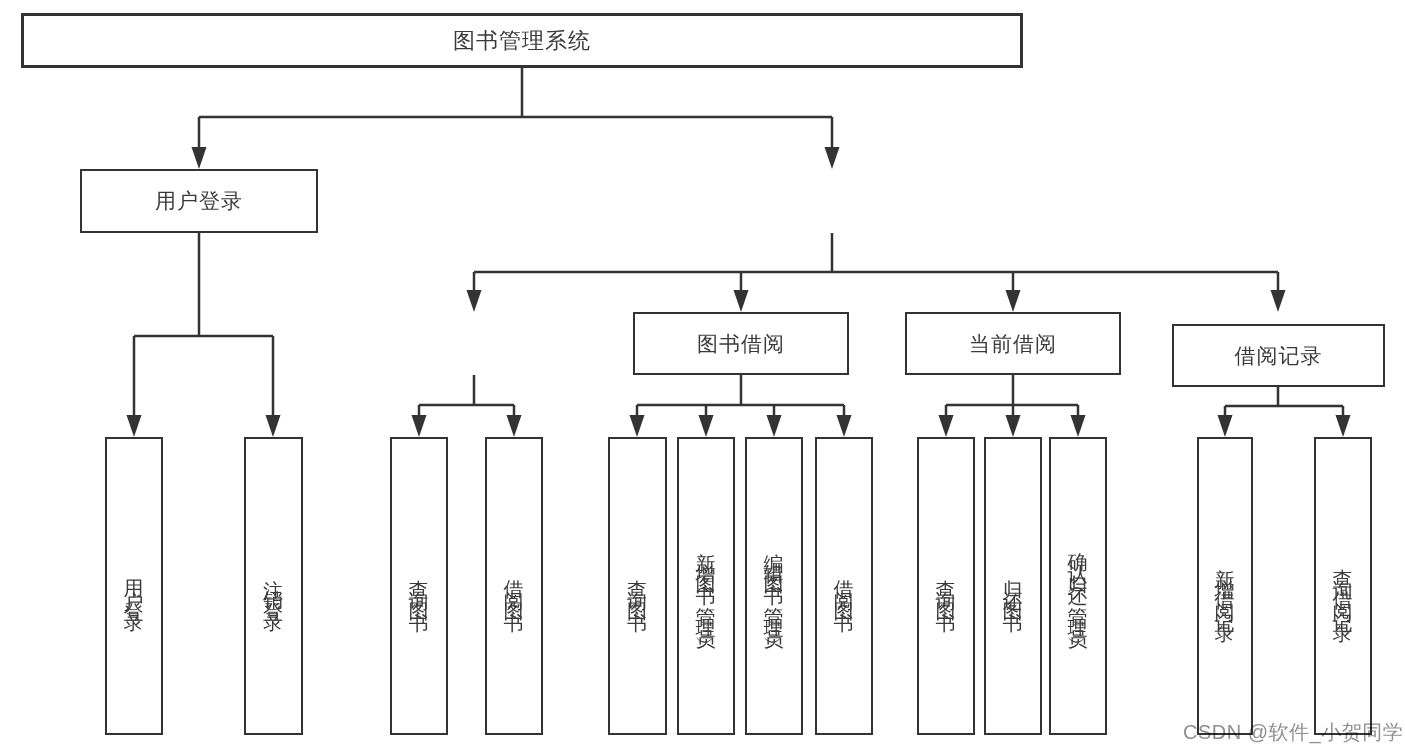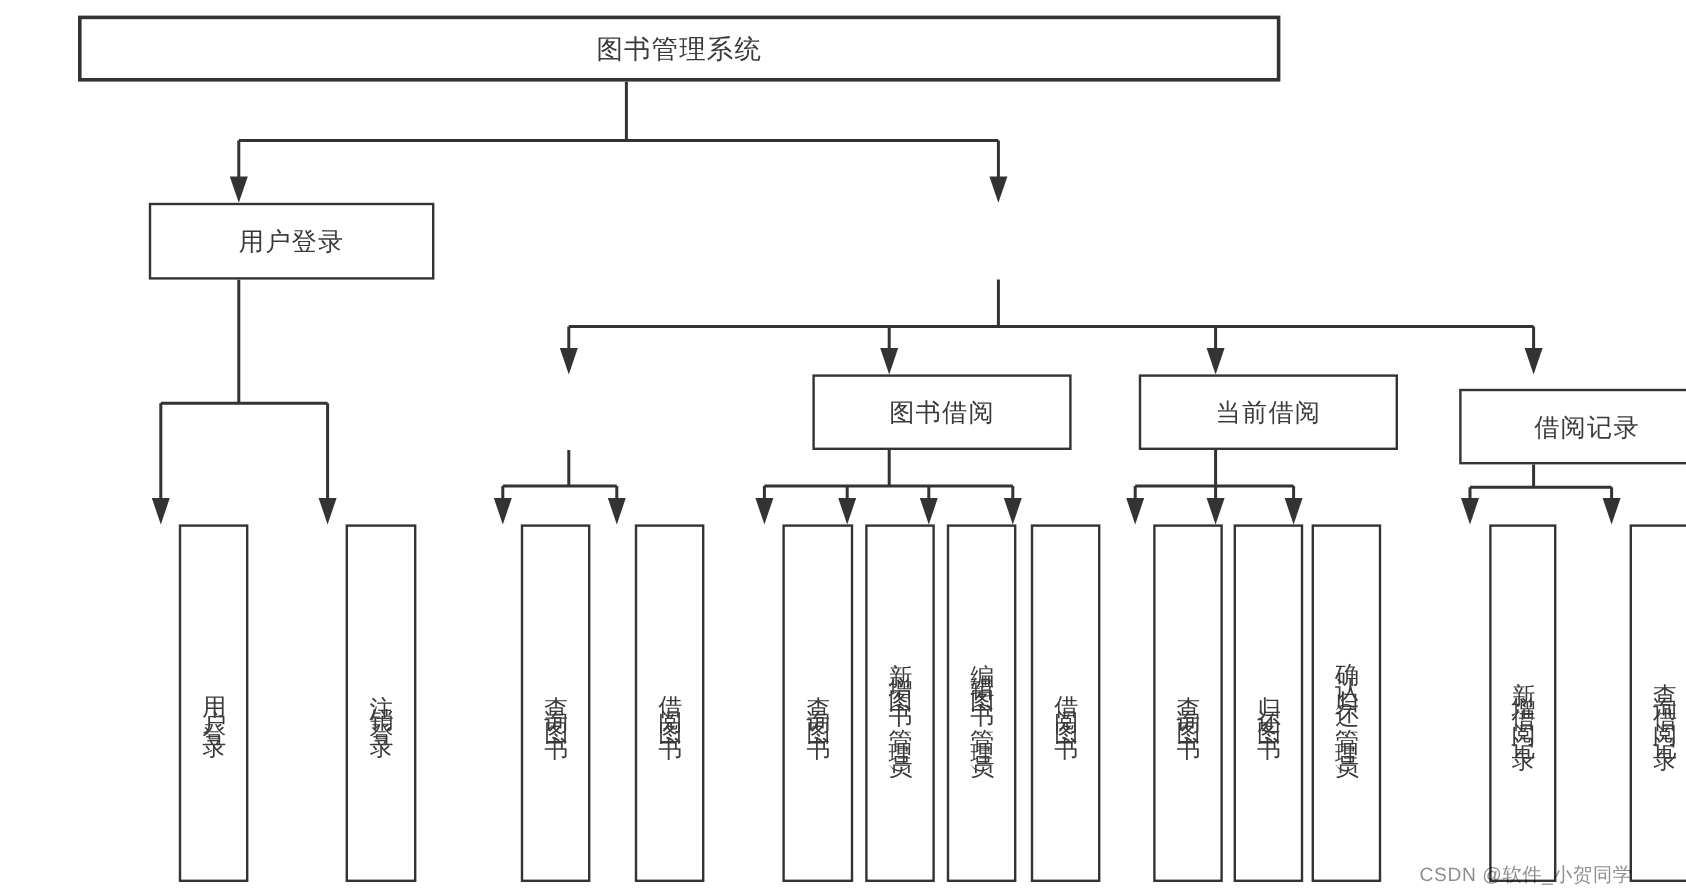--- a/index.html
+++ b/index.html
@@ -24,21 +24,20 @@
   .node {
     position: absolute;
     box-sizing: border-box;
     border: 2.5px solid #333333;
     background: #ffffff;
     display: flex;
     align-items: center;
     justify-content: center;
     z-index: 1;
     color: #3a3a3a;
-    margin-left: 44px;
   }
   .node.root  { border-width: 3px; }
   .node.h span {
     font-size: 21px;
     letter-spacing: 1px;
     white-space: nowrap;
   }
   .node.root span { font-size: 22px; }
   .node.leaf span {
     writing-mode: vertical-rl;
@@ -46,21 +45,21 @@
     font-size: 20px;
     letter-spacing: 11px;
     line-height: 1;
     white-space: nowrap;
   }
   .watermark {
     position: absolute;
     left: 1183px;
     top: 719px;
     z-index: 3;
-    font-size: 16px;
+    font-size: 20px;
     color: #8f8f8f;
     white-space: nowrap;
     mix-blend-mode: multiply;
     letter-spacing: 0.5px;
   }
 </style>
 </head>
 <body>
 
 <div class="canvas">

